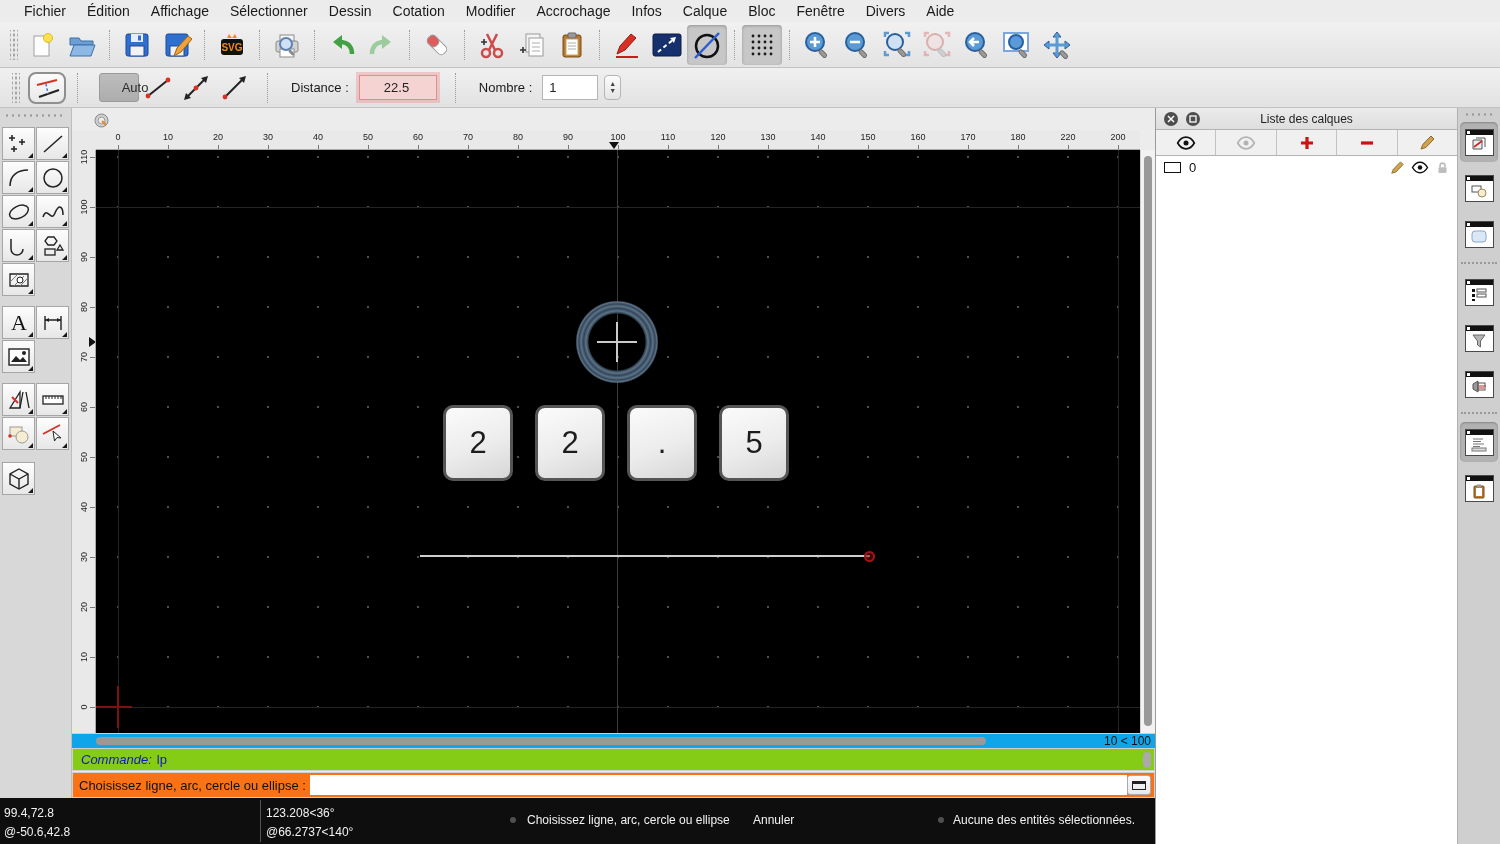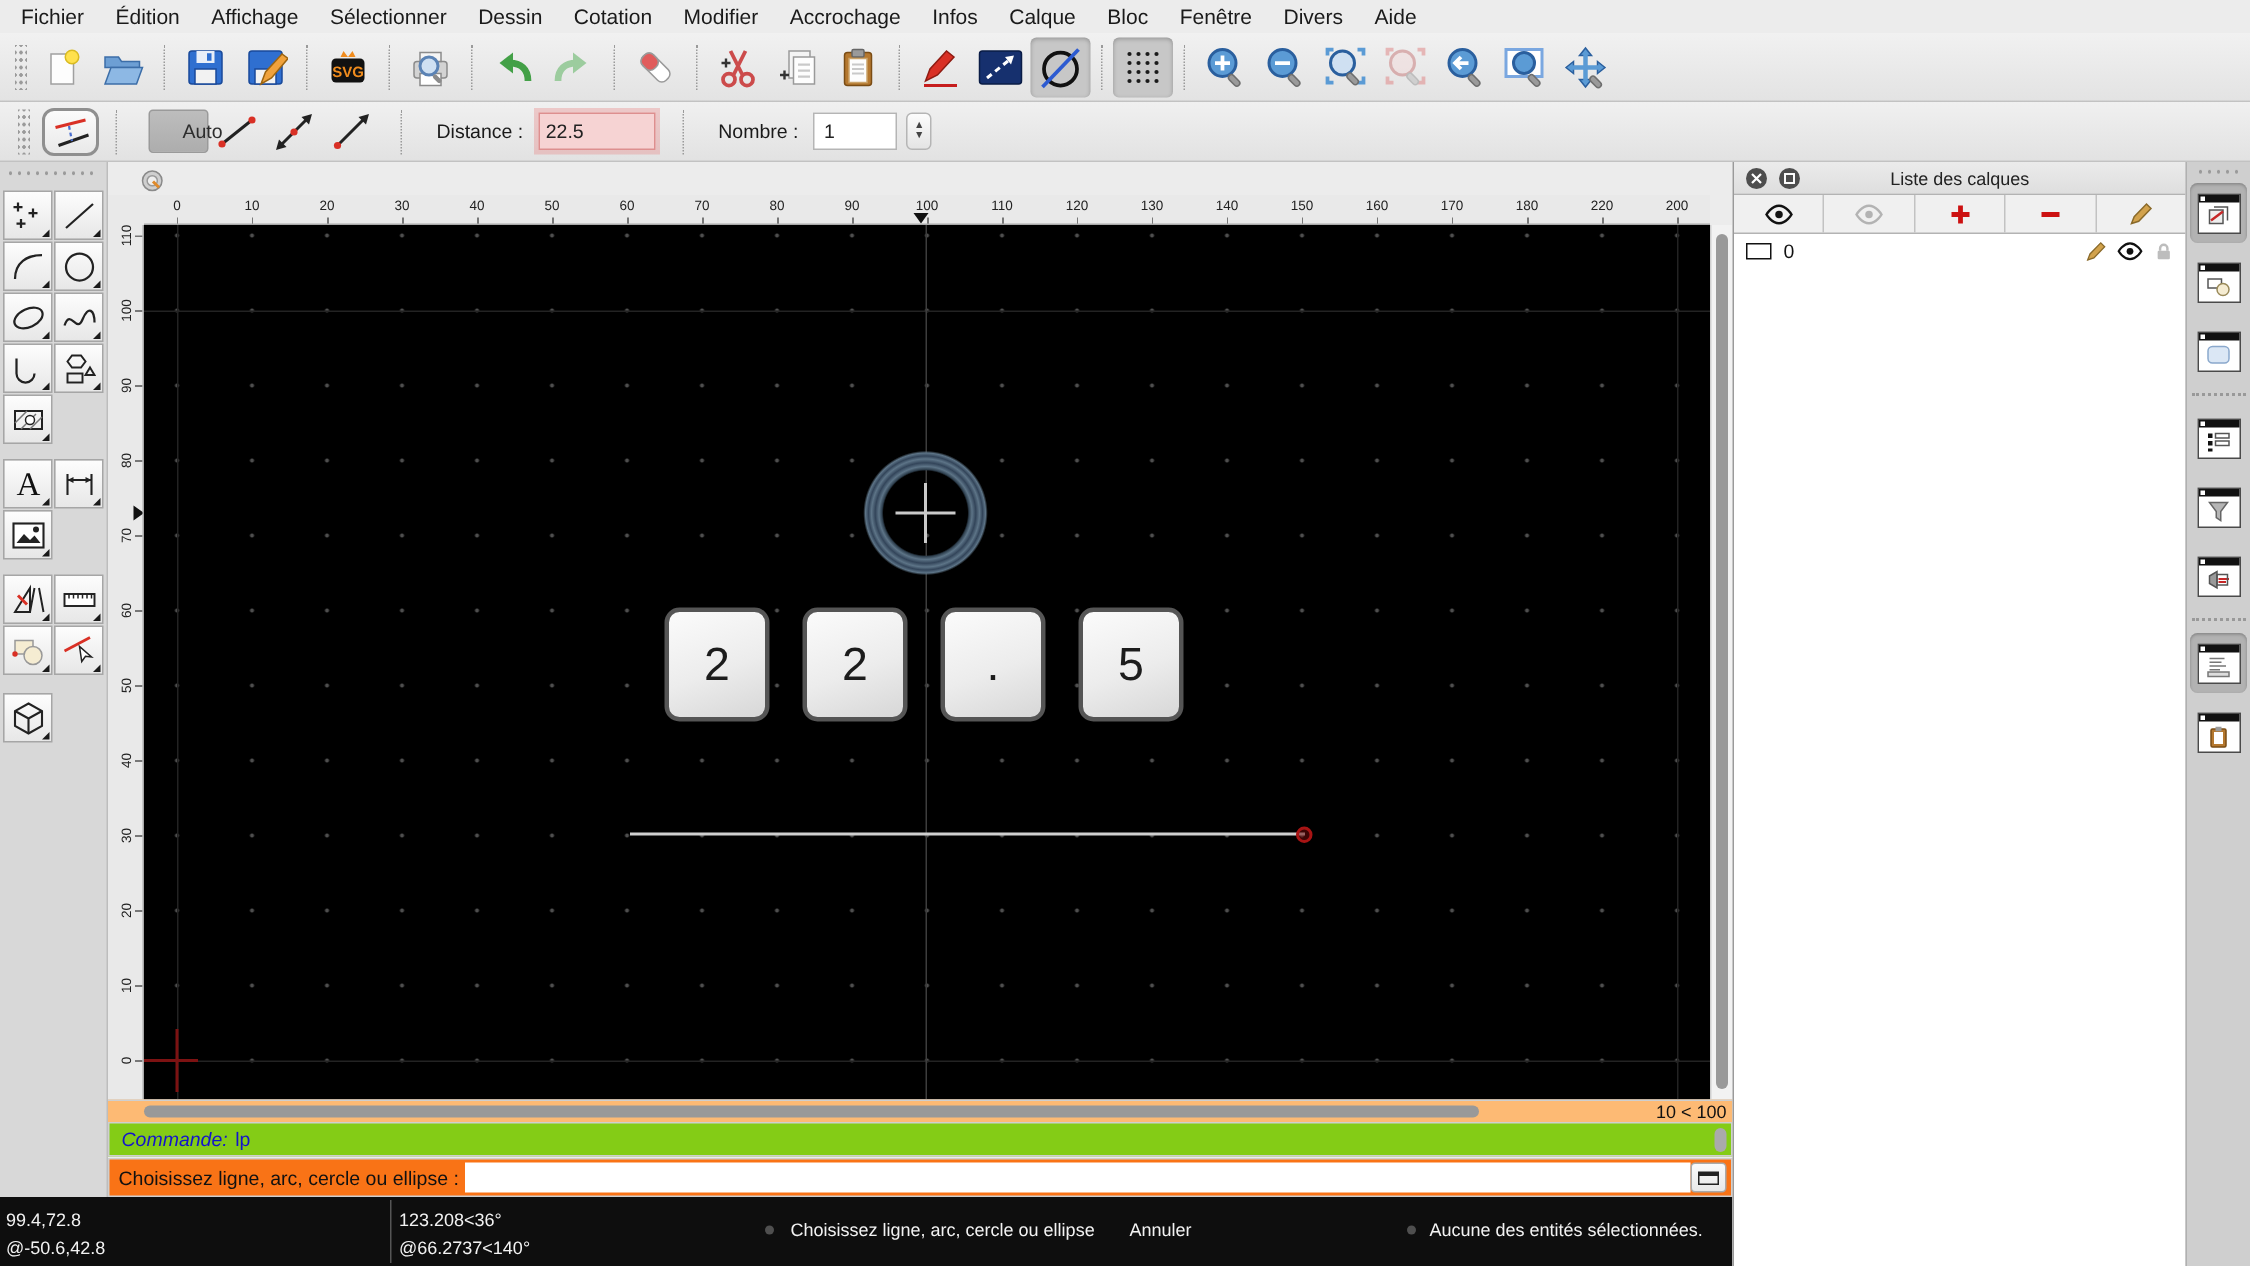--- a/index.html
+++ b/index.html
@@ -1,20 +1,20 @@
 <!DOCTYPE html>
 <html><head>
 <meta charset="utf-8">
 <style>
   * { margin:0; padding:0; box-sizing:border-box; }
   html,body { width:1500px; height:844px; font-family:"Liberation Sans", sans-serif; background:#ececec; overflow:hidden; }
 
   
   .menubar { position:absolute; left:0; top:0; width:1500px; height:22px; background:#ececec;
-    display:flex; align-items:center; padding-left:14px; gap:21px; font-size:14px; color:#1a1a1a; }
+    display:flex; align-items:center; padding-left:24px; gap:21px; font-size:14px; color:#1a1a1a; }
   .menu-item { white-space:nowrap; cursor:default; }
 
   
   .toolbar1 { position:absolute; left:0; top:22px; width:1500px; height:46px;
     background:linear-gradient(#f1f1f1,#e3e3e3); border-bottom:1px solid #c2c2c2;
     display:flex; align-items:center; padding-left:6px; }
   .handle { width:8px; height:30px; margin:0 4px;
     background-image:radial-gradient(circle, #9a9a9a 1px, transparent 1.4px);
     background-size:4px 5px; background-position:center; background-repeat:repeat; }
   .tsep { width:1px; height:30px; border-left:1px dotted #9a9a9a; margin:0 7px; }
@@ -27,21 +27,21 @@
     background:linear-gradient(#f0f0f0,#e2e2e2); border-bottom:1px solid #c2c2c2;
     display:flex; align-items:center; padding-left:8px; font-size:13px; color:#1a1a1a; }
   .curtool { width:38px; height:32px; border:2px solid #8f8f8f; border-radius:8px;
     background:linear-gradient(#fbfbfb,#e9e9e9); display:flex; align-items:center; justify-content:center; margin:0 4px; }
   .autobtn { margin-left:14px; width:40px; height:29px; background:linear-gradient(#bdbdbd,#adadad);
     border:1px solid #9a9a9a; border-radius:3px; display:flex; align-items:center; justify-content:center;
     font-size:13px; color:#2c2c2c;padding-left:32px; }
   .optbtn { width:38px; height:32px; display:flex; align-items:center; justify-content:center; }
   .lbl { margin:0 10px 0 16px; }
   .dist-field { width:78px; height:25px; background:#f6d3d3; border:1px solid #dd8f8f;
-    box-shadow:0 0 0 3px rgba(232,130,130,.35); padding:2px 4px; font-size:13px; color:#222;
+    box-shadow:0 0 0 3px rgba(232,130,130,.35); padding:2px 24px; font-size:13px; color:#222;
     display:flex; align-items:center; }
   .num-field { width:56px; height:25px; background:#fff; border:1px solid #b5b5b5;
     padding:2px 6px; font-size:13px; color:#222; display:flex; align-items:center; }
   .spinner { width:17px; height:25px; margin-left:6px; background:linear-gradient(#fcfcfc,#e4e4e4);
     border:1px solid #b5b5b5; border-radius:4px; display:flex; flex-direction:column;
     align-items:center; justify-content:center; gap:1px; font-size:7px; color:#444; line-height:6px; }
 
   
   .left-strip { position:absolute; left:0; top:108px; width:72px; height:690px;
     background:#d8d8d8; border-right:1px solid #bdbdbd; }
@@ -95,21 +95,21 @@
   .cursor-cross-h { position:absolute; left:501px; top:191px; width:40px; height:2px; background:#cacaca; }
   .cursor-cross-v { position:absolute; left:520px; top:172px; width:2px; height:40px; background:#cacaca; }
 
   .keys-row { position:absolute; left:347px; top:255px; display:flex; gap:22px; }
   .key-cap { width:70px; height:76px; border-radius:10px; border:3px solid #555;
     background:linear-gradient(160deg,#fbfbfb 0%,#ececec 55%,#d7d7d7 100%);
     display:flex; align-items:center; justify-content:center; font-size:31px; color:#1c1c1c; }
 
   .vscroll { position:absolute; left:1140px; top:150px; width:15px; height:583px; background:#f2f2f2; border-left:1px solid #cfcfcf; }
   .vscroll .thumb { position:absolute; left:3px; top:6px; width:8px; height:570px; background:#999; border-radius:4px; }
-  .hscrollrow { position:absolute; left:72px; top:733px; width:1083px; height:15px; background:#fdba74; border-top:1px solid #cfcfcf;
+  .hscrollrow { position:absolute; left:72px; top:733px; width:1083px; height:15px; background:#0ea5e9; border-top:1px solid #cfcfcf;
     font-size:12px; color:#111; }
   .hscrollrow .thumb { position:absolute; left:24px; top:3px; width:890px; height:8px; background:#999; border-radius:4px; }
   .gridinfo { position:absolute; right:4px; top:0px; }
 
   
   .cmd-history { position:absolute; left:72px; top:748px; width:1083px; height:23px; background:#84cc16;
     border:1px solid #cfcfcf; font-size:13px; color:#1414cc; display:flex; align-items:center; padding-left:8px; }
   .cmd-history .it { font-style:italic; margin-right:5px; }
   .cmd-history .mini { position:absolute; right:3px; top:3px; width:8px; height:16px; background:#aaa; border-radius:4px; }
   .cmd-prompt { position:absolute; left:72px; top:772px; width:1083px; height:26px; background:#f97316;

